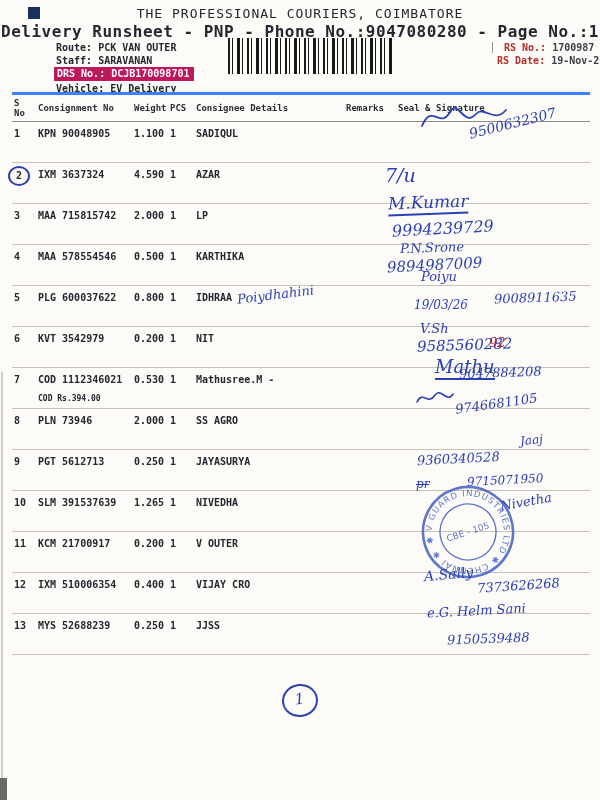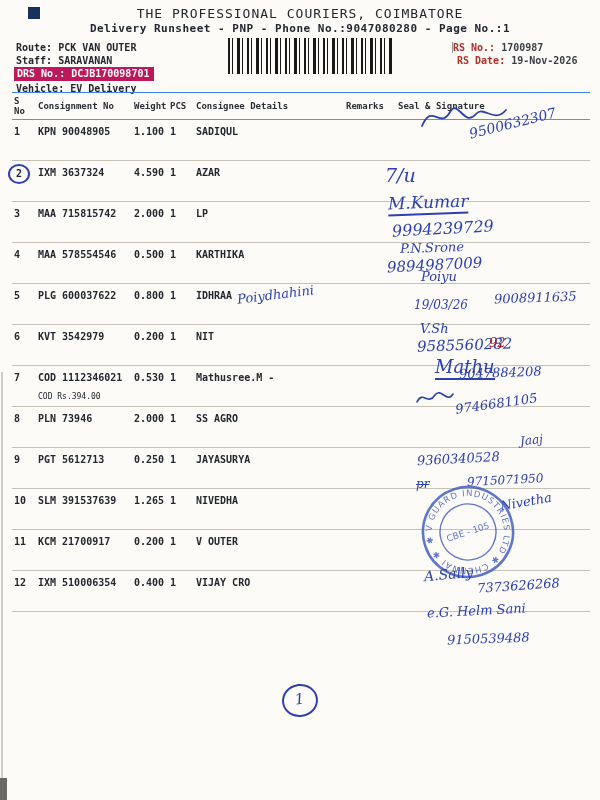--- a/index.html
+++ b/index.html
@@ -7,40 +7,40 @@
   .sheet {
     position:relative; width:600px; height:800px; margin:0 auto;
     background:#fcfbf7; overflow:hidden;
     font-family:"DejaVu Sans Mono", monospace; color:#23272f;
   }
   
   .logo-mark { position:absolute; left:28px; top:7px; width:12px; height:12px; background:#17325c; }
   .company { position:absolute; left:0; top:6px; width:100%; text-align:center;
     font-size:13px; font-weight:normal; letter-spacing:1px; }
   .subtitle { position:absolute; left:0; top:22px; width:100%; text-align:center;
-    font-size:11px; font-weight:bold; letter-spacing:0.5px; }
-  .hfield { position:absolute; font-size:10px; font-weight:bold; white-space:nowrap; }
+    font-size:16px; font-weight:bold; letter-spacing:0.5px; }
+  .hfield { position:absolute; font-size:10px; font-weight:bold; white-space:nowrap;margin-left:40px; }
   .f-route   { left:16px; top:42px; }
   .f-staff   { left:16px; top:55px; }
   .f-drs     { left:14px; top:67px; background:#be185d; color:#fdfdfb; padding:1px 5px 2px 3px; }
   .f-vehicle { left:16px; top:83px; }
-  .f-rsno    { left:452px; top:42px; color:#b3302b; border-left:1px solid #9a9890; padding-left:0; }
+  .f-rsno    { left:452px; top:42px; color:#b3302b; border-left:1px solid #9a9890; padding-left:11px; }
   .f-rsdate  { left:452px; top:55px; color:#b3302b; padding-left:5px; }
   .f-rsno .val, .f-rsdate .val { color:#3a3e46; }
   .barcode { position:absolute; left:228px; top:38px; width:164px; height:36px;
     background:repeating-linear-gradient(90deg,#191919 0 2px,#fcfbf7 2px 4px,#191919 4px 5px,
       #fcfbf7 5px 9px,#191919 9px 12px,#fcfbf7 12px 14px,#191919 14px 15px,#fcfbf7 15px 19px); }
   
   table.runsheet { position:absolute; left:12px; top:92px; width:578px;
     border-collapse:collapse; table-layout:fixed; }
-  table.runsheet th { border-top:1px solid #3b82f6; border-bottom:1px solid #8d8b82;
+  table.runsheet th { border-top:3px solid #3b82f6; border-bottom:1px solid #8d8b82;
     font-size:9px; font-weight:bold; text-align:left; padding:3px 2px; color:#2a2e36; }
   table.runsheet td { border-bottom:1px solid #c6c2b7; vertical-align:top;
     font-size:10px; font-weight:bold; padding:6px 2px 0 2px; height:41px; }
-  .cod-note { font-size:8px; font-weight:normal; margin-top:9px; white-space:nowrap; }
+  .cod-note { font-size:8px; font-weight:bold; margin-top:9px; white-space:nowrap; }
   .pen-circle { display:inline-block; border:2px solid #2c40b2; border-radius:50%;
     padding:2px 6px 3px 6px; margin:-3px 0 0 -6px; }
   
   .hw { position:absolute; font-family:"DejaVu Serif", serif; font-style:italic;
     color:#2c40b2; white-space:nowrap; line-height:1; }
   .hw.red { color:#b91c1c; }
   .hw.ul { border-bottom:2px solid #2c40b2; padding-bottom:2px; }
   .hw.strike { text-decoration:line-through; }
   .hw.circ { border:2px solid #2c40b2; border-radius:50%; padding:6px 11px 8px 11px; }
   svg.scrib, svg.stamp { position:absolute; }
@@ -194,20 +194,29 @@
       </tr>
       <tr>
         <td>12</td>
         <td>IXM 510006354</td>
         <td>0.400</td>
         <td>1</td>
         <td>VIJAY CRO</td>
         <td></td>
           <td></td>
       </tr>
+      <tr>
+        <td>13</td>
+        <td>MYS 52688239</td>
+        <td>0.250</td>
+        <td>1</td>
+        <td>JJSS</td>
+        <td></td>
+          <td></td>
+      </tr>
     </tbody>
   </table>
 
   <svg class="scrib" style="left:418px;top:100px" width="92" height="34" viewBox="0 0 92 34">
     <path d="M4,26 C14,2 22,30 32,12 C40,-2 46,28 58,14 C66,5 76,24 88,10" fill="none" stroke="#2c40b2" stroke-width="1.8" stroke-linecap="round"></path>
   </svg>
   <div class="hw" style="left:468px;top:116px;font-size:14px;transform:rotate(-14deg)">9500632307</div>
 
   <div class="hw" style="left:385px;top:166px;font-size:19px">7/u</div>
 

